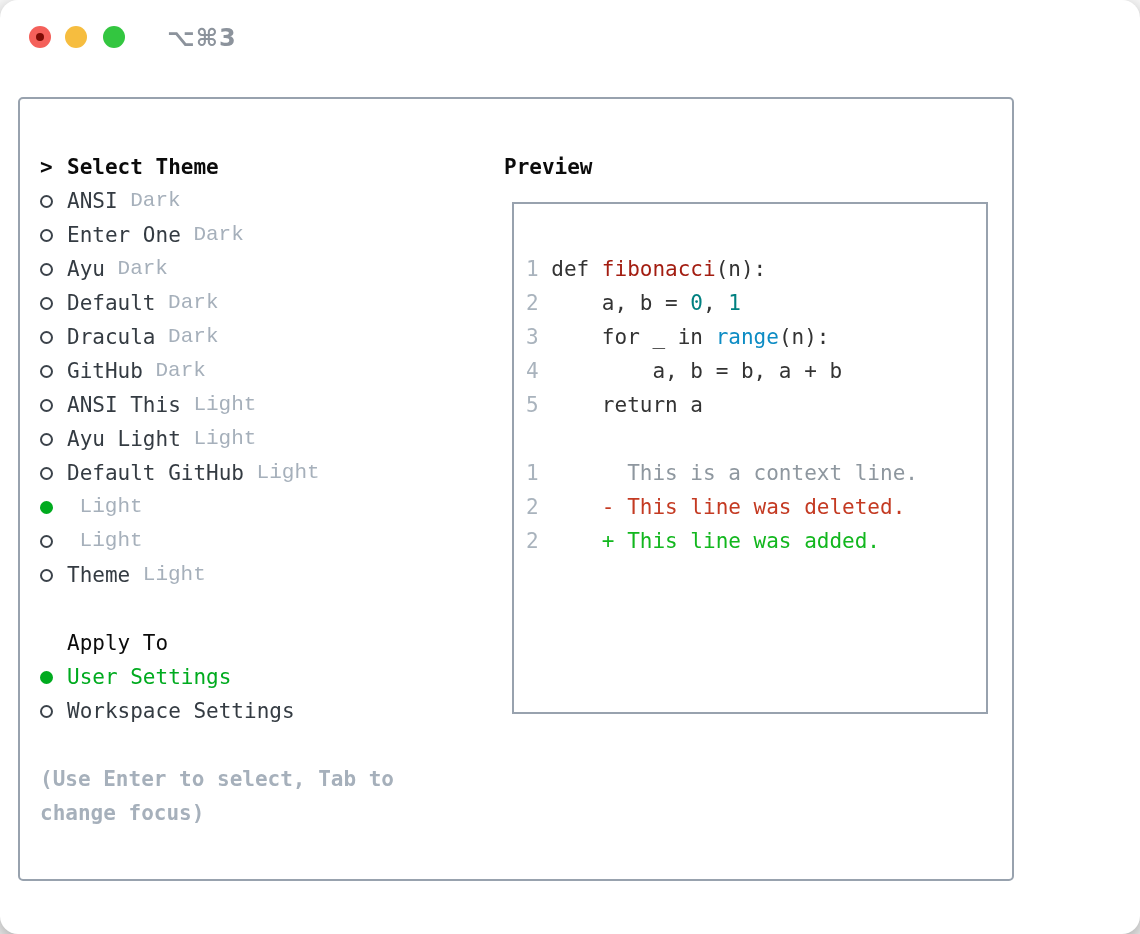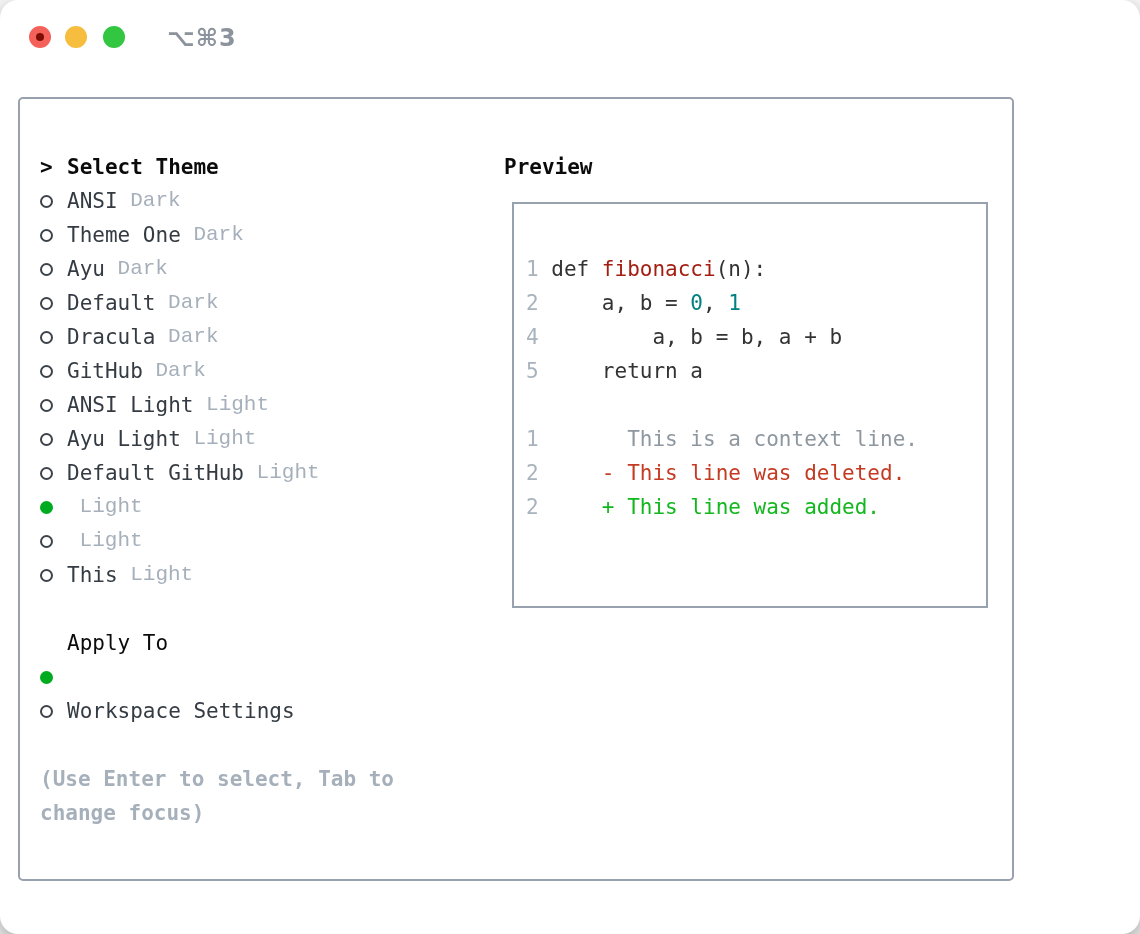--- a/index.html
+++ b/index.html
@@ -105,21 +105,21 @@
   .preview-title {
     margin-left: 12px;
     height: 34px; line-height: 34px;
     font-weight: 700;
     color: var(--header_black);
   }
   .preview-box {
     margin-left: 20px;
     margin-top: 18px;
     width: 476px;
-    height: 406px;
+    height: 512px;
     border: 2px solid var(--border_gray);
     background: #ffffff;
     padding: 48px 8px 0 12px;
     overflow: hidden;
   }
   .cline { height: 34px; line-height: 34px; white-space: pre; font-size: 21px; }
   .ln { display: inline-block; width: 2ch; color: var(--line_number); }
   .tok.pl  { color: var(--code_plain); }
   .tok.kw  { color: var(--code_keyword); }
   .tok.fn  { color: var(--code_function); }
@@ -148,74 +148,75 @@
     <div class="left-col">
 
       <div class="row">
         <span class="prompt">&gt;</span><span class="header-label">Select Theme</span>
       </div>
 
       <div class="row theme-row">
         <span class="radio-cell"><span class="radio"></span></span><span class="tname">ANSI</span><span class="ttag">Dark</span>
       </div>
       <div class="row theme-row">
-        <span class="radio-cell"><span class="radio"></span></span><span class="tname">Theme One</span><span class="ttag">Dark</span>
+        <span class="radio-cell"><span class="radio"></span></span><span class="tname">Enter One</span><span class="ttag">Dark</span>
       </div>
       <div class="row theme-row">
         <span class="radio-cell"><span class="radio"></span></span><span class="tname">Ayu</span><span class="ttag">Dark</span>
       </div>
       <div class="row theme-row">
         <span class="radio-cell"><span class="radio"></span></span><span class="tname">Default</span><span class="ttag">Dark</span>
       </div>
       <div class="row theme-row">
         <span class="radio-cell"><span class="radio"></span></span><span class="tname">Dracula</span><span class="ttag">Dark</span>
       </div>
       <div class="row theme-row">
         <span class="radio-cell"><span class="radio"></span></span><span class="tname">GitHub</span><span class="ttag">Dark</span>
       </div>
       <div class="row theme-row">
-        <span class="radio-cell"><span class="radio"></span></span><span class="tname">ANSI Light</span><span class="ttag">Light</span>
+        <span class="radio-cell"><span class="radio"></span></span><span class="tname">ANSI This</span><span class="ttag">Light</span>
       </div>
       <div class="row theme-row">
         <span class="radio-cell"><span class="radio"></span></span><span class="tname">Ayu Light</span><span class="ttag">Light</span>
       </div>
       <div class="row theme-row">
         <span class="radio-cell"><span class="radio"></span></span><span class="tname">Default GitHub</span><span class="ttag">Light</span>
       </div>
       <div class="row theme-row selected">
         <span class="radio-cell"><span class="radio"></span></span><span class="ttag">Light</span>
       </div>
       <div class="row theme-row">
         <span class="radio-cell"><span class="radio"></span></span><span class="ttag">Light</span>
       </div>
       <div class="row theme-row">
-        <span class="radio-cell"><span class="radio"></span></span><span class="tname">This</span><span class="ttag">Light</span>
+        <span class="radio-cell"><span class="radio"></span></span><span class="tname">Theme</span><span class="ttag">Light</span>
       </div>
 
       <div class="section-gap"></div>
 
       <div class="row">
         <span class="apply-header">Apply To</span>
       </div>
       <div class="row theme-row selected">
-        <span class="radio-cell"><span class="radio"></span></span>
+        <span class="radio-cell"><span class="radio"></span></span><span class="tname">User Settings</span>
       </div>
       <div class="row theme-row">
         <span class="radio-cell"><span class="radio"></span></span><span class="tname">Workspace Settings</span>
       </div>
 
       <div class="hint">(Use Enter to select, Tab to change focus)</div>
     </div>
 
     <div class="right-col">
       <div class="preview-title">Preview</div>
 
       <div class="preview-box">
         <div class="cline"><span class="ln">1</span><span class="tok kw">def </span><span class="tok fn">fibonacci</span><span class="tok pl">(n):</span></div>
         <div class="cline"><span class="ln">2</span><span class="tok pl">    a, b = </span><span class="tok num">0</span><span class="tok pl">, </span><span class="tok num">1</span></div>
+        <div class="cline"><span class="ln">3</span><span class="tok pl">    for _ in </span><span class="tok bi">range</span><span class="tok pl">(n):</span></div>
         <div class="cline"><span class="ln">4</span><span class="tok pl">        a, b = b, a + b</span></div>
         <div class="cline"><span class="ln">5</span><span class="tok pl">    return a</span></div>
         <div class="cline"><span class="ln"></span></div>
         <div class="cline"><span class="ln">1</span><span class="tok ctx">      This is a context line.</span></div>
         <div class="cline"><span class="ln">2</span><span class="tok del">    - This line was deleted.</span></div>
         <div class="cline"><span class="ln">2</span><span class="tok add">    + This line was added.</span></div>
       </div>
     </div>
 
   </div>

